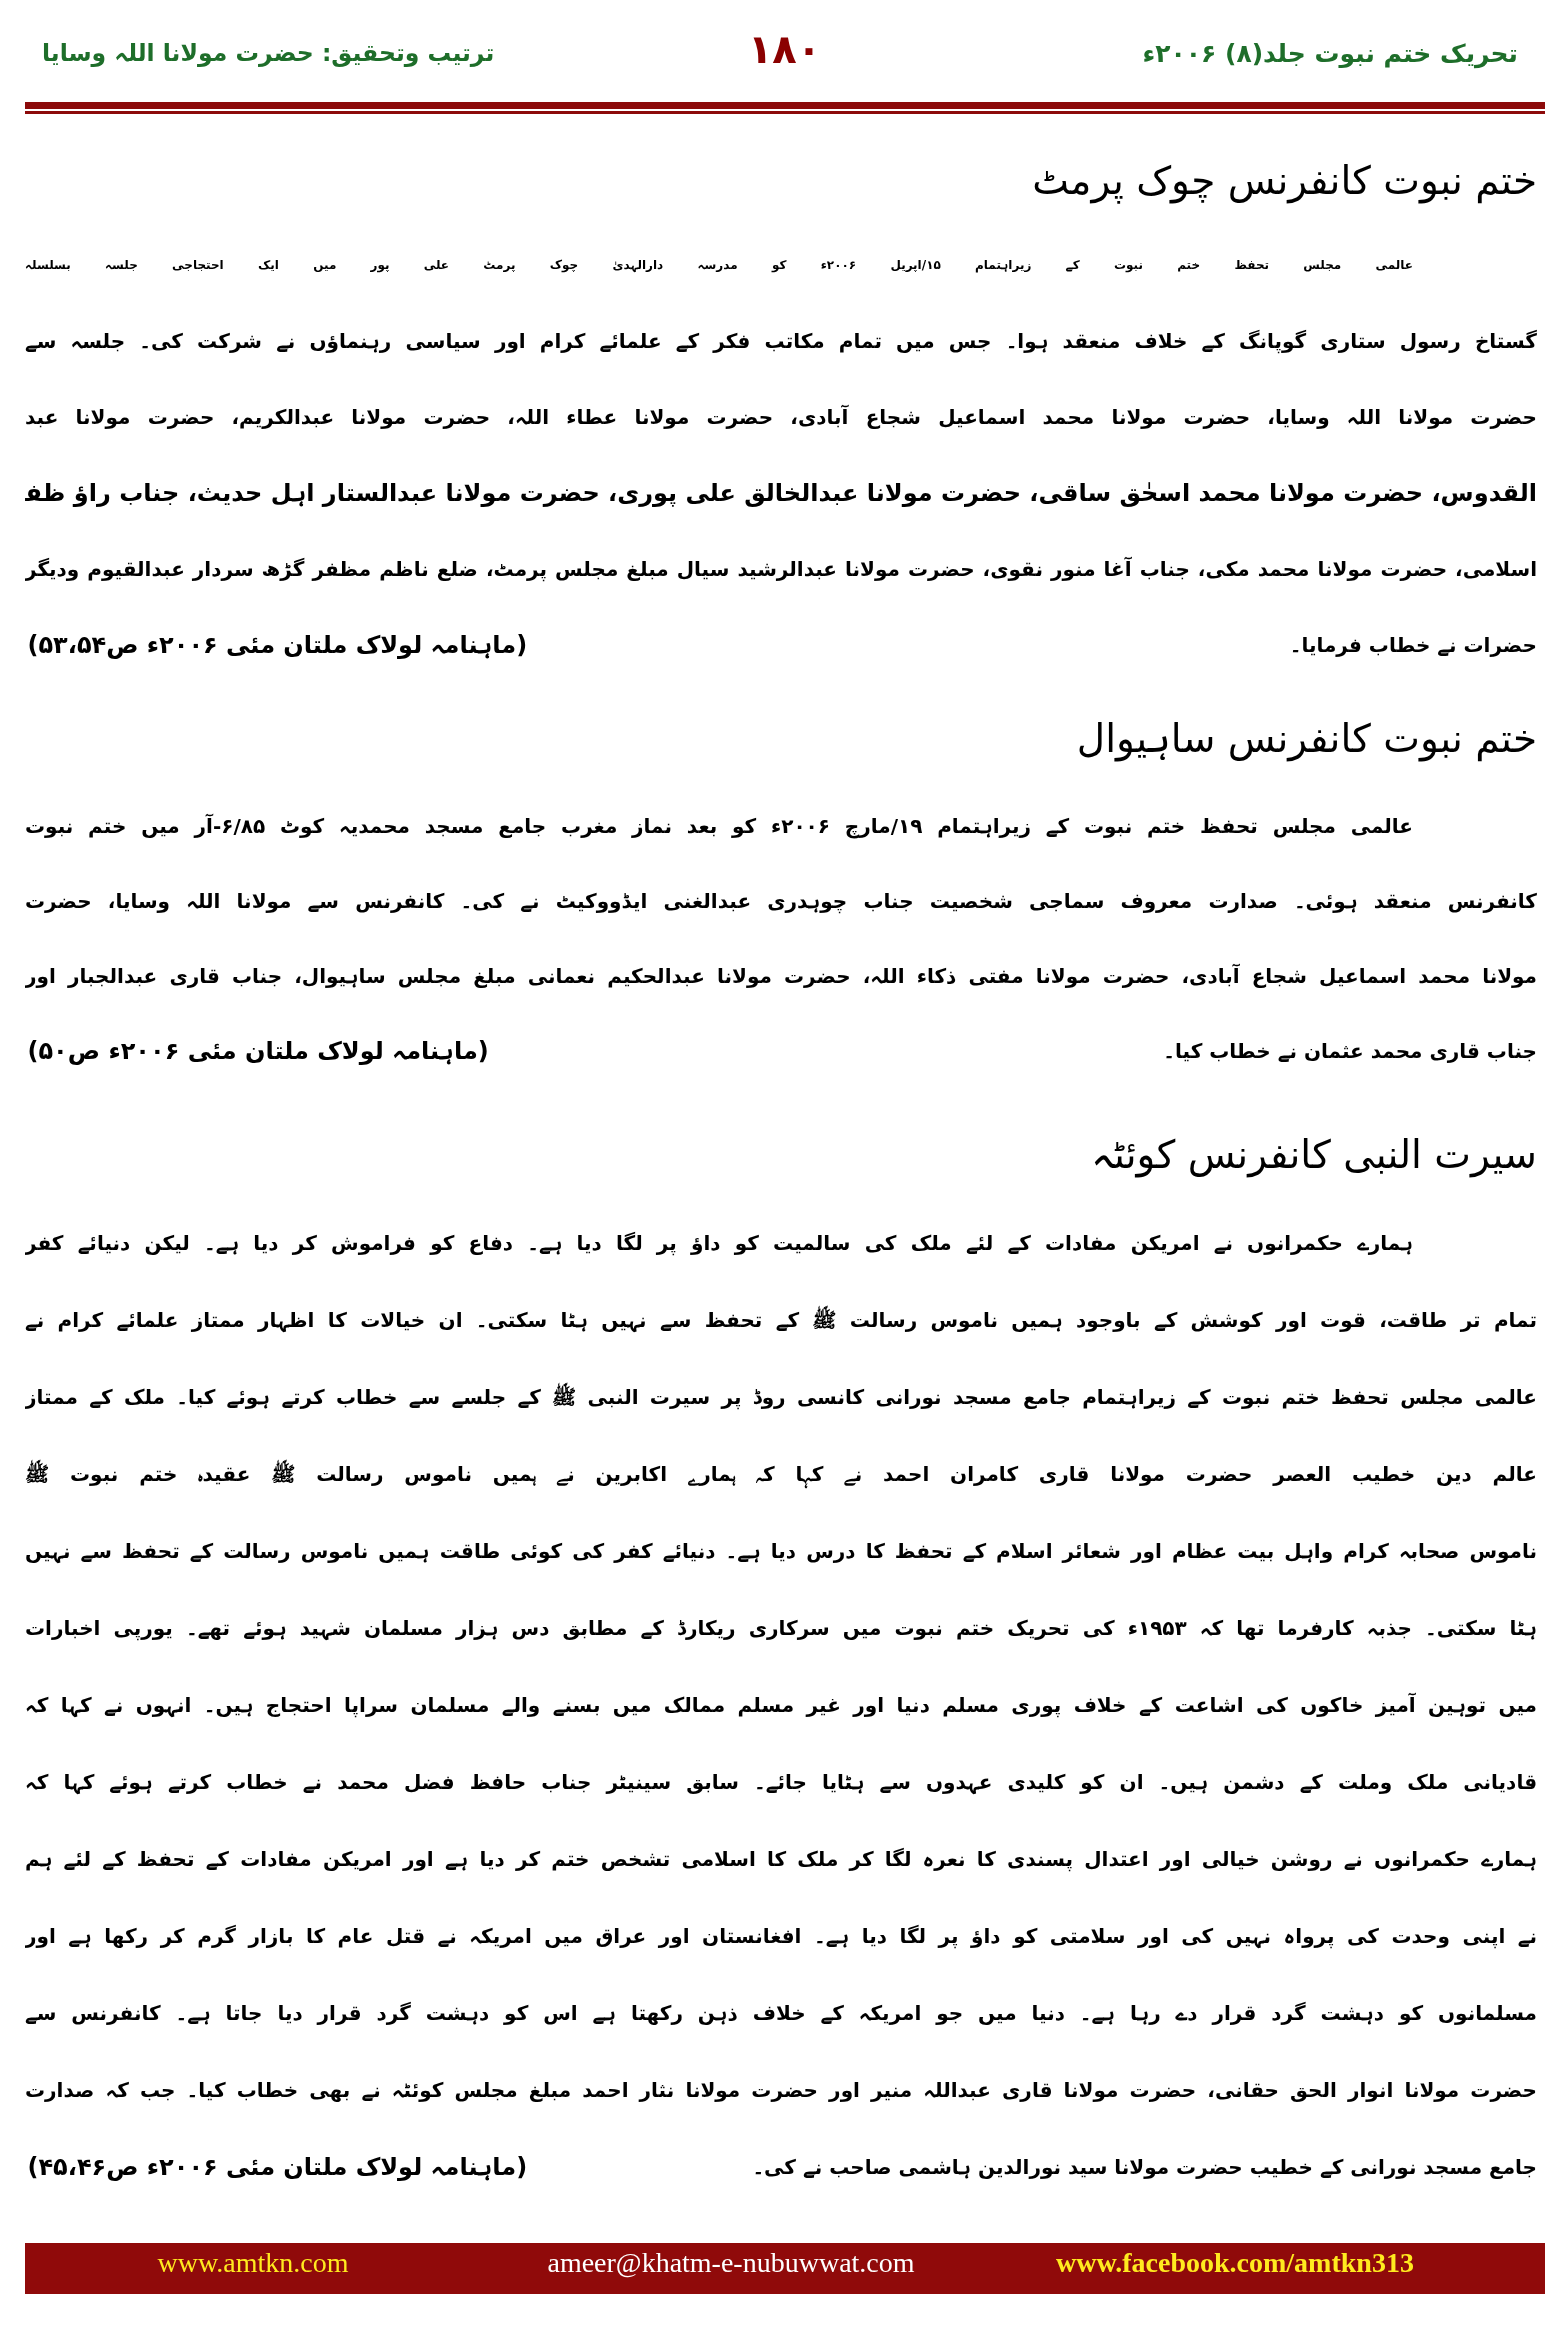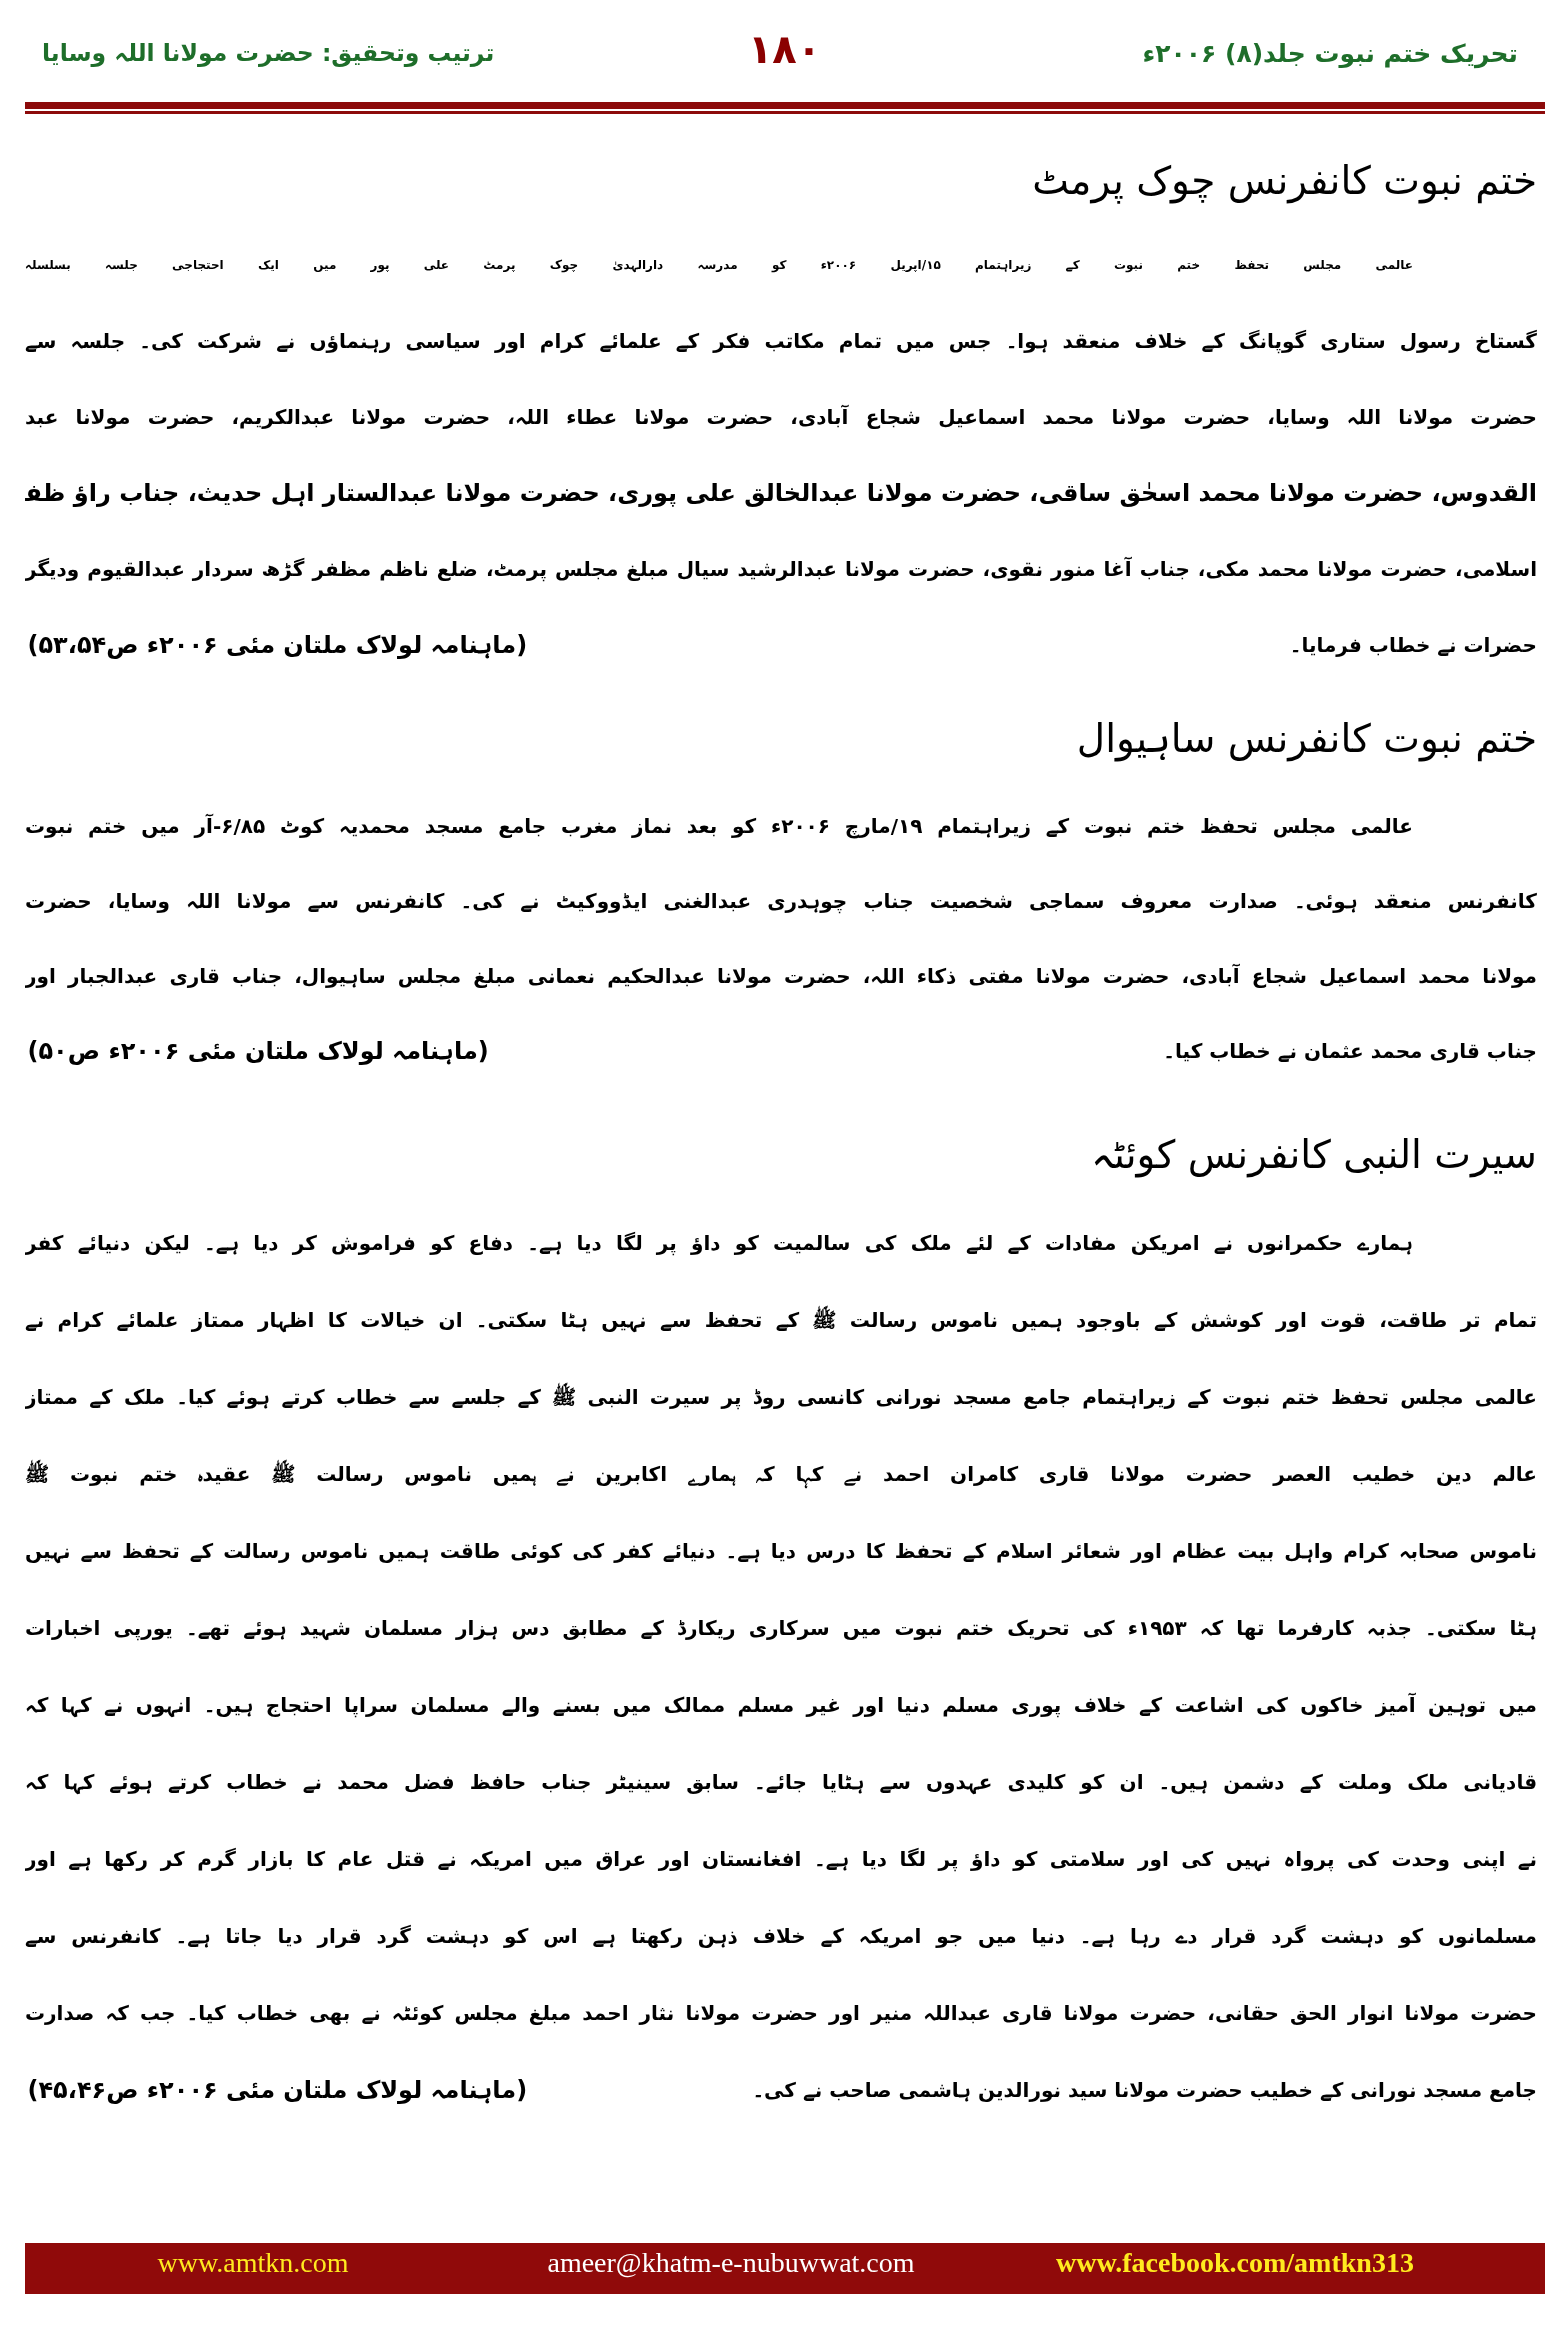--- a/index.html
+++ b/index.html
@@ -126,20 +126,21 @@
   <div class="sec s3 ur">
     <h2 class="title">سیرت النبی کانفرنس کوئٹہ</h2>
     <div class="line fit indent" style="font-size: 20px;">ہمارے حکمرانوں نے امریکن مفادات کے لئے ملک کی سالمیت کو داؤ پر لگا دیا ہے۔ دفاع کو فراموش کر دیا ہے۔ لیکن دنیائے کفر</div>
     <div class="line fit" style="font-size: 20px;">تمام تر طاقت، قوت اور کوشش کے باوجود ہمیں ناموس رسالت ﷺ کے تحفظ سے نہیں ہٹا سکتی۔ ان خیالات کا اظہار ممتاز علمائے کرام نے</div>
     <div class="line fit" style="font-size: 20px;">عالمی مجلس تحفظ ختم نبوت کے زیراہتمام جامع مسجد نورانی کانسی روڈ پر سیرت النبی ﷺ کے جلسے سے خطاب کرتے ہوئے کیا۔ ملک کے ممتاز</div>
     <div class="line fit" style="font-size: 20px; margin-left: 32px;">عالم دین خطیب العصر حضرت مولانا قاری کامران احمد نے کہا کہ ہمارے اکابرین نے ہمیں ناموس رسالت ﷺ عقیدہ ختم نبوت ﷺ</div>
     <div class="line fit" style="font-size: 20px;">ناموس صحابہ کرام واہل بیت عظام اور شعائر اسلام کے تحفظ کا درس دیا ہے۔ دنیائے کفر کی کوئی طاقت ہمیں ناموس رسالت کے تحفظ سے نہیں</div>
     <div class="line fit" style="font-size: 20px;">ہٹا سکتی۔ جذبہ کارفرما تھا کہ ۱۹۵۳ء کی تحریک ختم نبوت میں سرکاری ریکارڈ کے مطابق دس ہزار مسلمان شہید ہوئے تھے۔ یورپی اخبارات</div>
     <div class="line fit" style="font-size: 20px;">میں توہین آمیز خاکوں کی اشاعت کے خلاف پوری مسلم دنیا اور غیر مسلم ممالک میں بسنے والے مسلمان سراپا احتجاج ہیں۔ انہوں نے کہا کہ</div>
     <div class="line fit" style="font-size: 20px;">قادیانی ملک وملت کے دشمن ہیں۔ ان کو کلیدی عہدوں سے ہٹایا جائے۔ سابق سینیٹر جناب حافظ فضل محمد نے خطاب کرتے ہوئے کہا کہ</div>
+    <div class="line fit" style="font-size: 20px;">ہمارے حکمرانوں نے روشن خیالی اور اعتدال پسندی کا نعرہ لگا کر ملک کا اسلامی تشخص ختم کر دیا ہے اور امریکن مفادات کے تحفظ کے لئے ہم</div>
     <div class="line fit" style="font-size: 20px;">نے اپنی وحدت کی پرواہ نہیں کی اور سلامتی کو داؤ پر لگا دیا ہے۔ افغانستان اور عراق میں امریکہ نے قتل عام کا بازار گرم کر رکھا ہے اور</div>
     <div class="line fit" style="font-size: 20px;">مسلمانوں کو دہشت گرد قرار دے رہا ہے۔ دنیا میں جو امریکہ کے خلاف ذہن رکھتا ہے اس کو دہشت گرد قرار دیا جاتا ہے۔ کانفرنس سے</div>
     <div class="line fit" style="font-size: 20px;">حضرت مولانا انوار الحق حقانی، حضرت مولانا قاری عبداللہ منیر اور حضرت مولانا نثار احمد مبلغ مجلس کوئٹہ نے بھی خطاب کیا۔ جب کہ صدارت</div>
     <div class="lastline">
       <span class="txt fs" style="font-size: 20px;">جامع مسجد نورانی کے خطیب حضرت مولانا سید نورالدین ہاشمی صاحب نے کی۔</span>
       <span class="cite">(ماہنامہ لولاک ملتان مئی ۲۰۰۶ء ص۴۵،۴۶)</span>
     </div>
   </div>
 
   <div class="footer-band">

